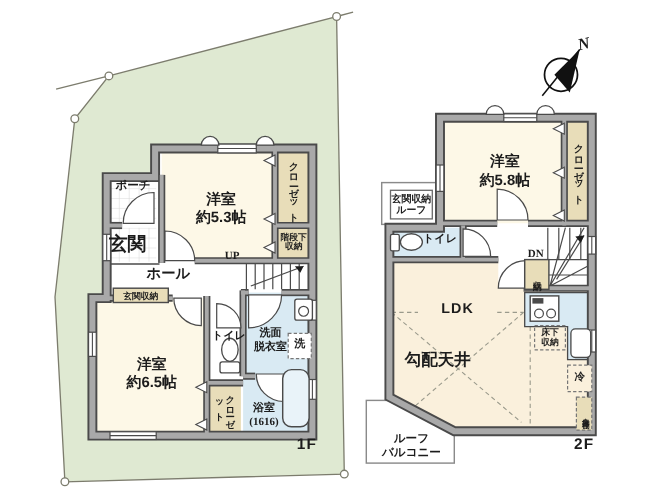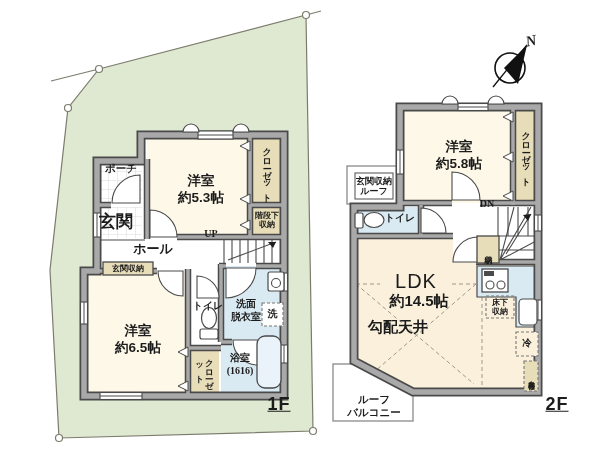--- a/index.html
+++ b/index.html
@@ -3,25 +3,25 @@
 <meta charset="utf-8">
 <style>
   html,body{margin:0;padding:0;background:#fff;}
   #stage{position:relative;width:600px;height:450px;background:#ffffff;overflow:hidden;
          font-family:"Liberation Sans","DejaVu Sans",sans-serif;color:#1c1c1c;}
   #plan-svg{position:absolute;left:0;top:0;}
   .lbl{position:absolute;transform:translate(-50%,-50%);white-space:pre-line;text-align:center;
        line-height:1.25;font-weight:600;color:#1c1c1c;pointer-events:none;}
   .vtext{writing-mode:vertical-rl;text-orientation:upright;letter-spacing:1px;line-height:1.05;
          white-space:normal;}
-  .big{font-size:20px;font-weight:400;letter-spacing:1px;}
+  .big{font-size:13px;font-weight:700;letter-spacing:1px;}
   .mid{font-size:13.5px;}
   .sm{font-size:10px;font-family:Liberation Serif, serif;}
   .xs{font-size:8px;line-height:1.15;}
-  .floor-tag{font-size:18px;font-weight:700;letter-spacing:1px;text-decoration:underline;}
+  .floor-tag{font-size:14px;font-weight:700;letter-spacing:1px;}
   .north{font-size:15px;font-weight:700;font-style:italic;font-family:"Liberation Serif","DejaVu Serif",serif;
          transform:translate(-50%,-50%) rotate(-12deg);}
 </style>
 </head>
 <body>
 
 <div id="stage">
 
 <svg id="plan-svg" width="600" height="450" viewBox="0 0 600 450">
   <defs>
@@ -264,38 +264,37 @@
 <div class="lbl xs" style="left:267px;top:220px">階段下
 収納</div>
 <div class="lbl xs" style="left:128px;top:269px">玄関収納</div>
 <div class="lbl mid" style="left:138px;top:340px">洋室
 約6.5帖</div>
 <div class="lbl sm" style="left:208px;top:306px">トイレ</div>
 <div class="lbl xs vtext" style="left:204px;top:369px;font-size:8.5px;height:34px">クローゼット</div>
 <div class="lbl sm" style="left:246px;top:310px">洗面
 脱衣室</div>
 <div class="lbl sm" style="left:272.5px;top:314px">洗</div>
-<div class="lbl sm" style="left:240px;top:364px">浴室
+<div class="lbl sm" style="left:240px;top:378px">浴室
 (1616)</div>
 <div class="lbl floor-tag" style="left:279px;top:404px">1F</div>
 
 <div class="lbl mid" style="left:459px;top:156px">洋室
 約5.8帖</div>
 <div class="lbl xs vtext" style="left:526px;top:154px;font-size:9px;height:66px">クローゼット</div>
 <div class="lbl xs" style="left:374px;top:186px;font-size:9px">玄関収納
 ルーフ</div>
 <div class="lbl sm" style="left:400px;top:218px">トイレ</div>
-<div class="lbl sm" style="left:487px;top:204px">DN</div>
+<div class="lbl sm" style="left:487px;top:232px">DN</div>
 <div class="lbl xs vtext" style="left:488px;top:250px;height:24px">収納</div>
 <div class="lbl big" style="left:416px;top:281px">LDK</div>
-<div class="lbl" style="left:419px;top:301px;font-size:15px">約14.5帖</div>
 <div class="lbl xs" style="left:398px;top:327px;font-size:15px">勾配天井</div>
 <div class="lbl xs" style="left:500px;top:307px">床下
 収納</div>
 <div class="lbl sm" style="left:527px;top:344px;font-size:9.5px">冷</div>
 <div class="lbl xs vtext" style="left:531px;top:376px;font-size:7px;height:28px">食器棚</div>
 <div class="lbl sm" style="left:374px;top:406px;font-size:10.5px">ルーフ
 バルコニー</div>
-<div class="lbl floor-tag" style="left:557px;top:404px">2F</div>
+<div class="lbl floor-tag" style="left:531px;top:404px">2F</div>
 
 <div class="lbl north" style="left:531px;top:41px">N</div>
 
 </div>
 
 </body></html>

